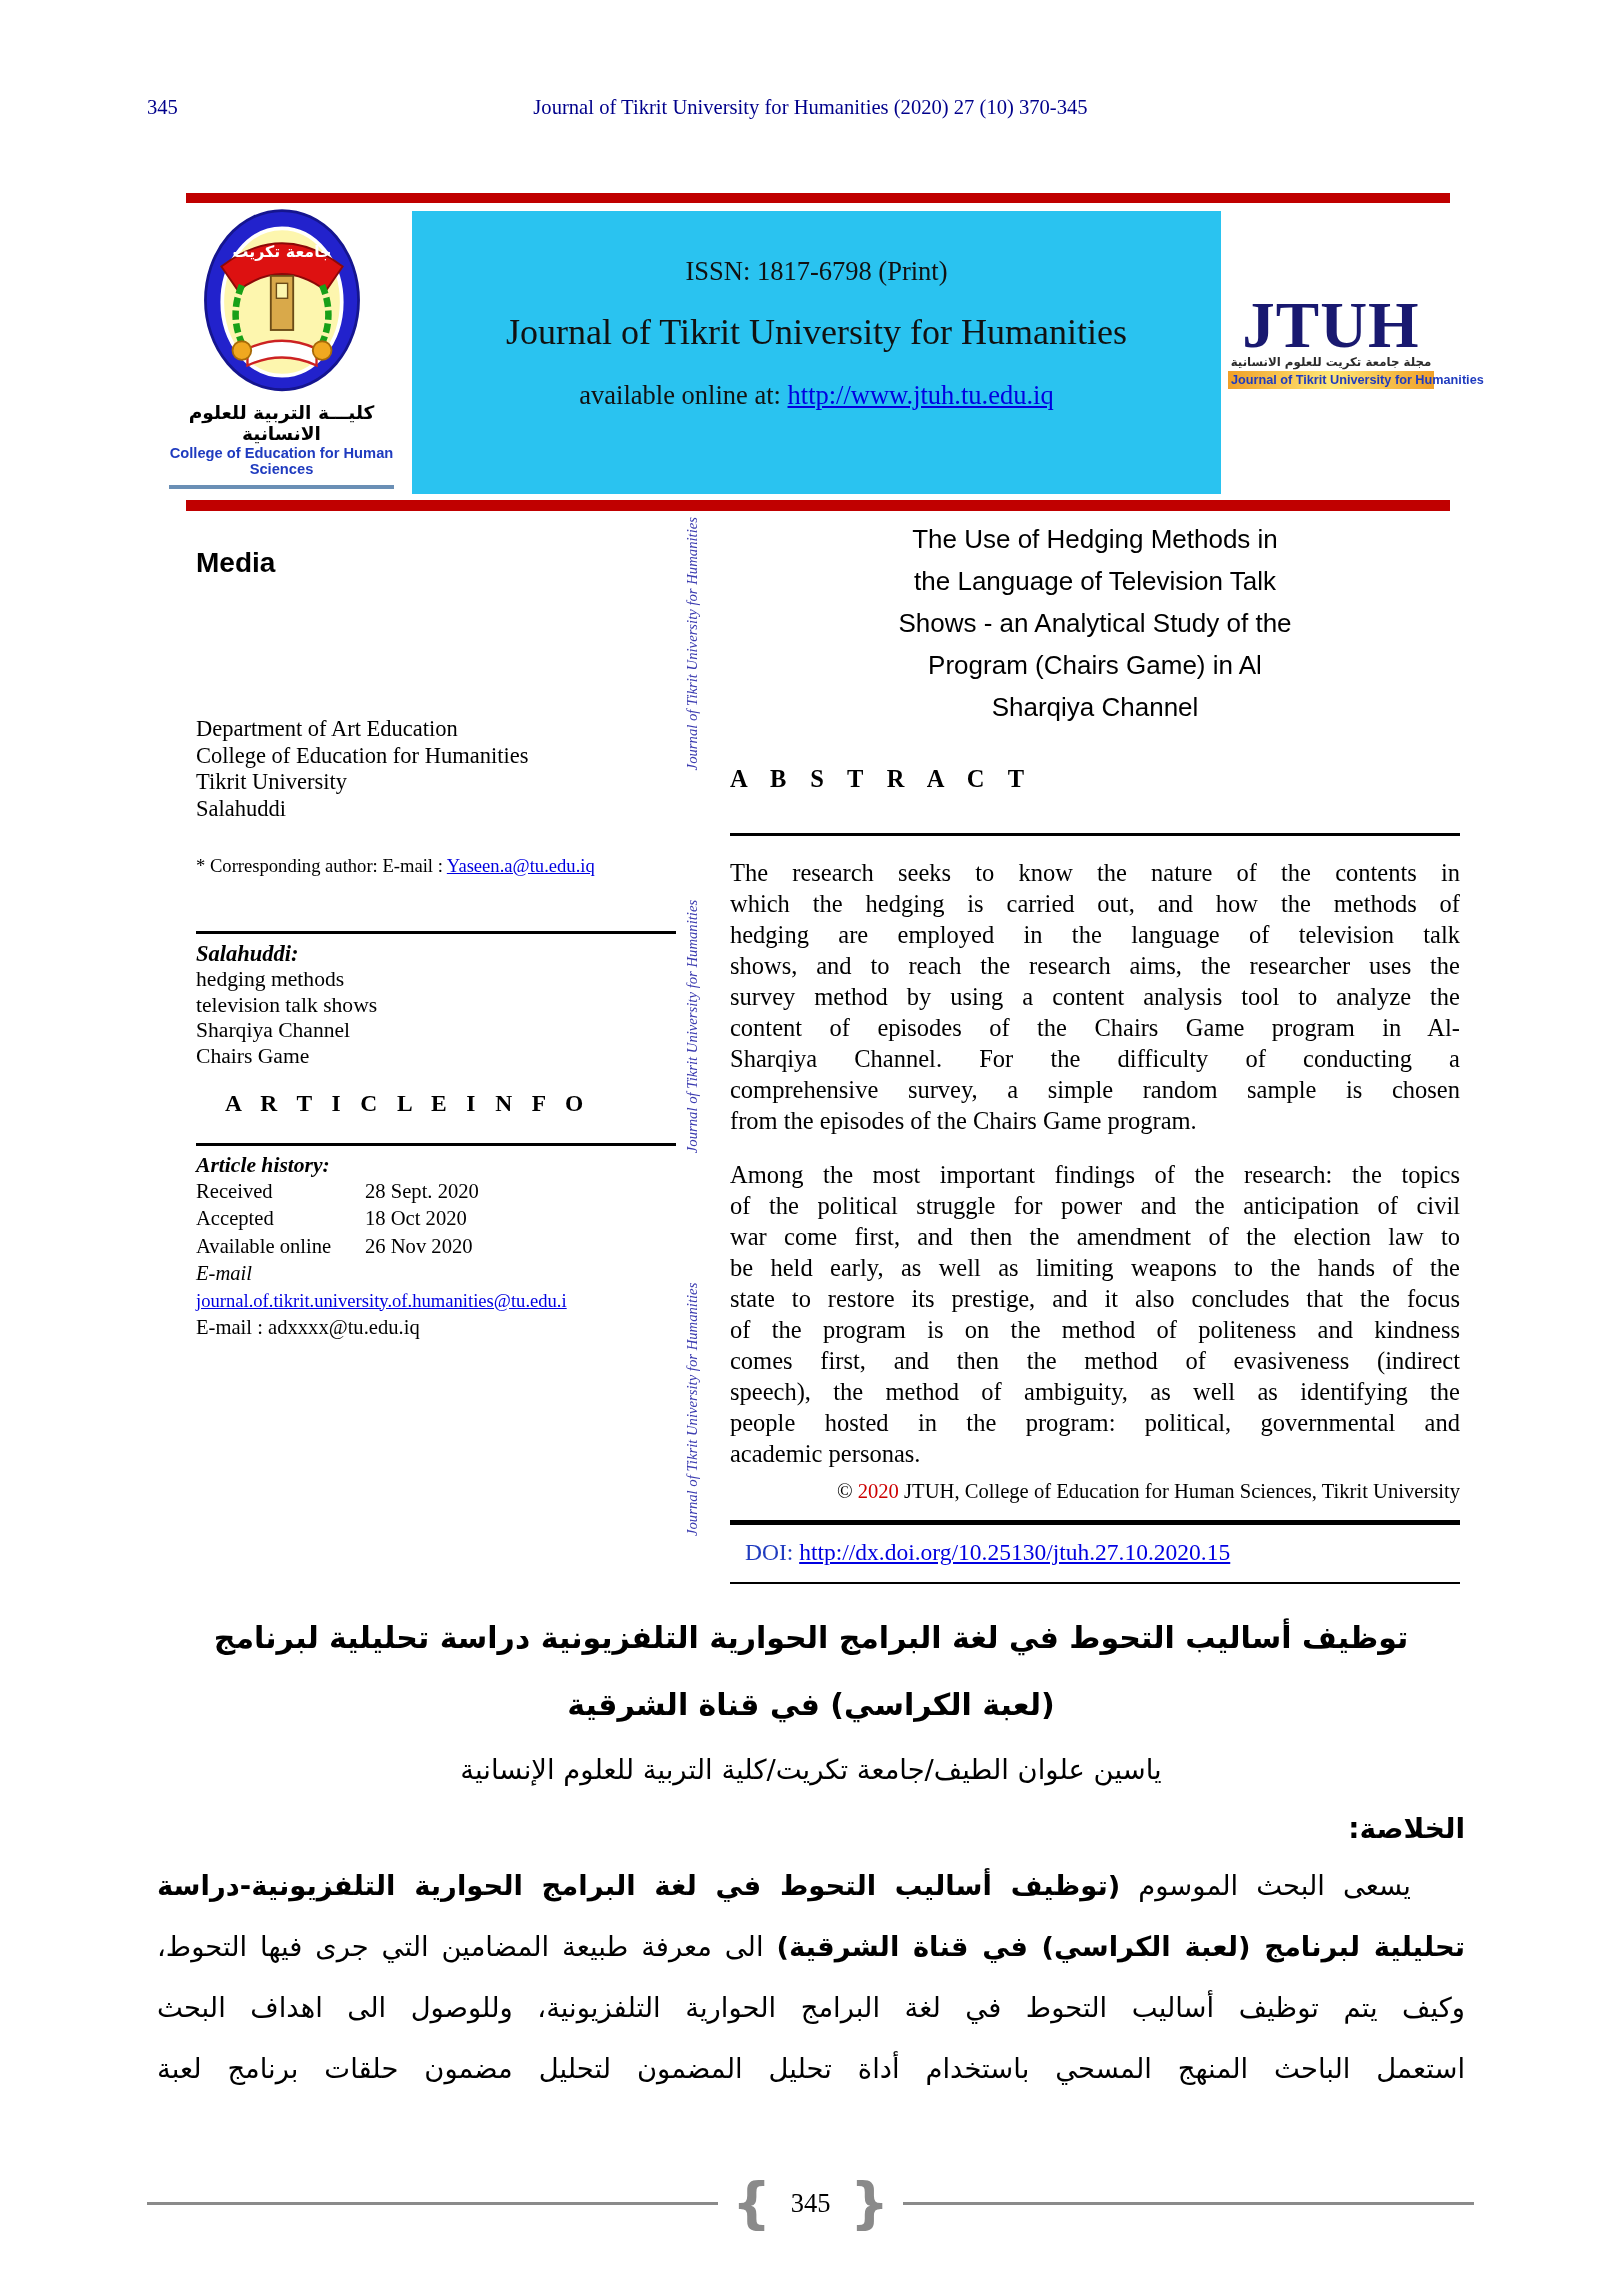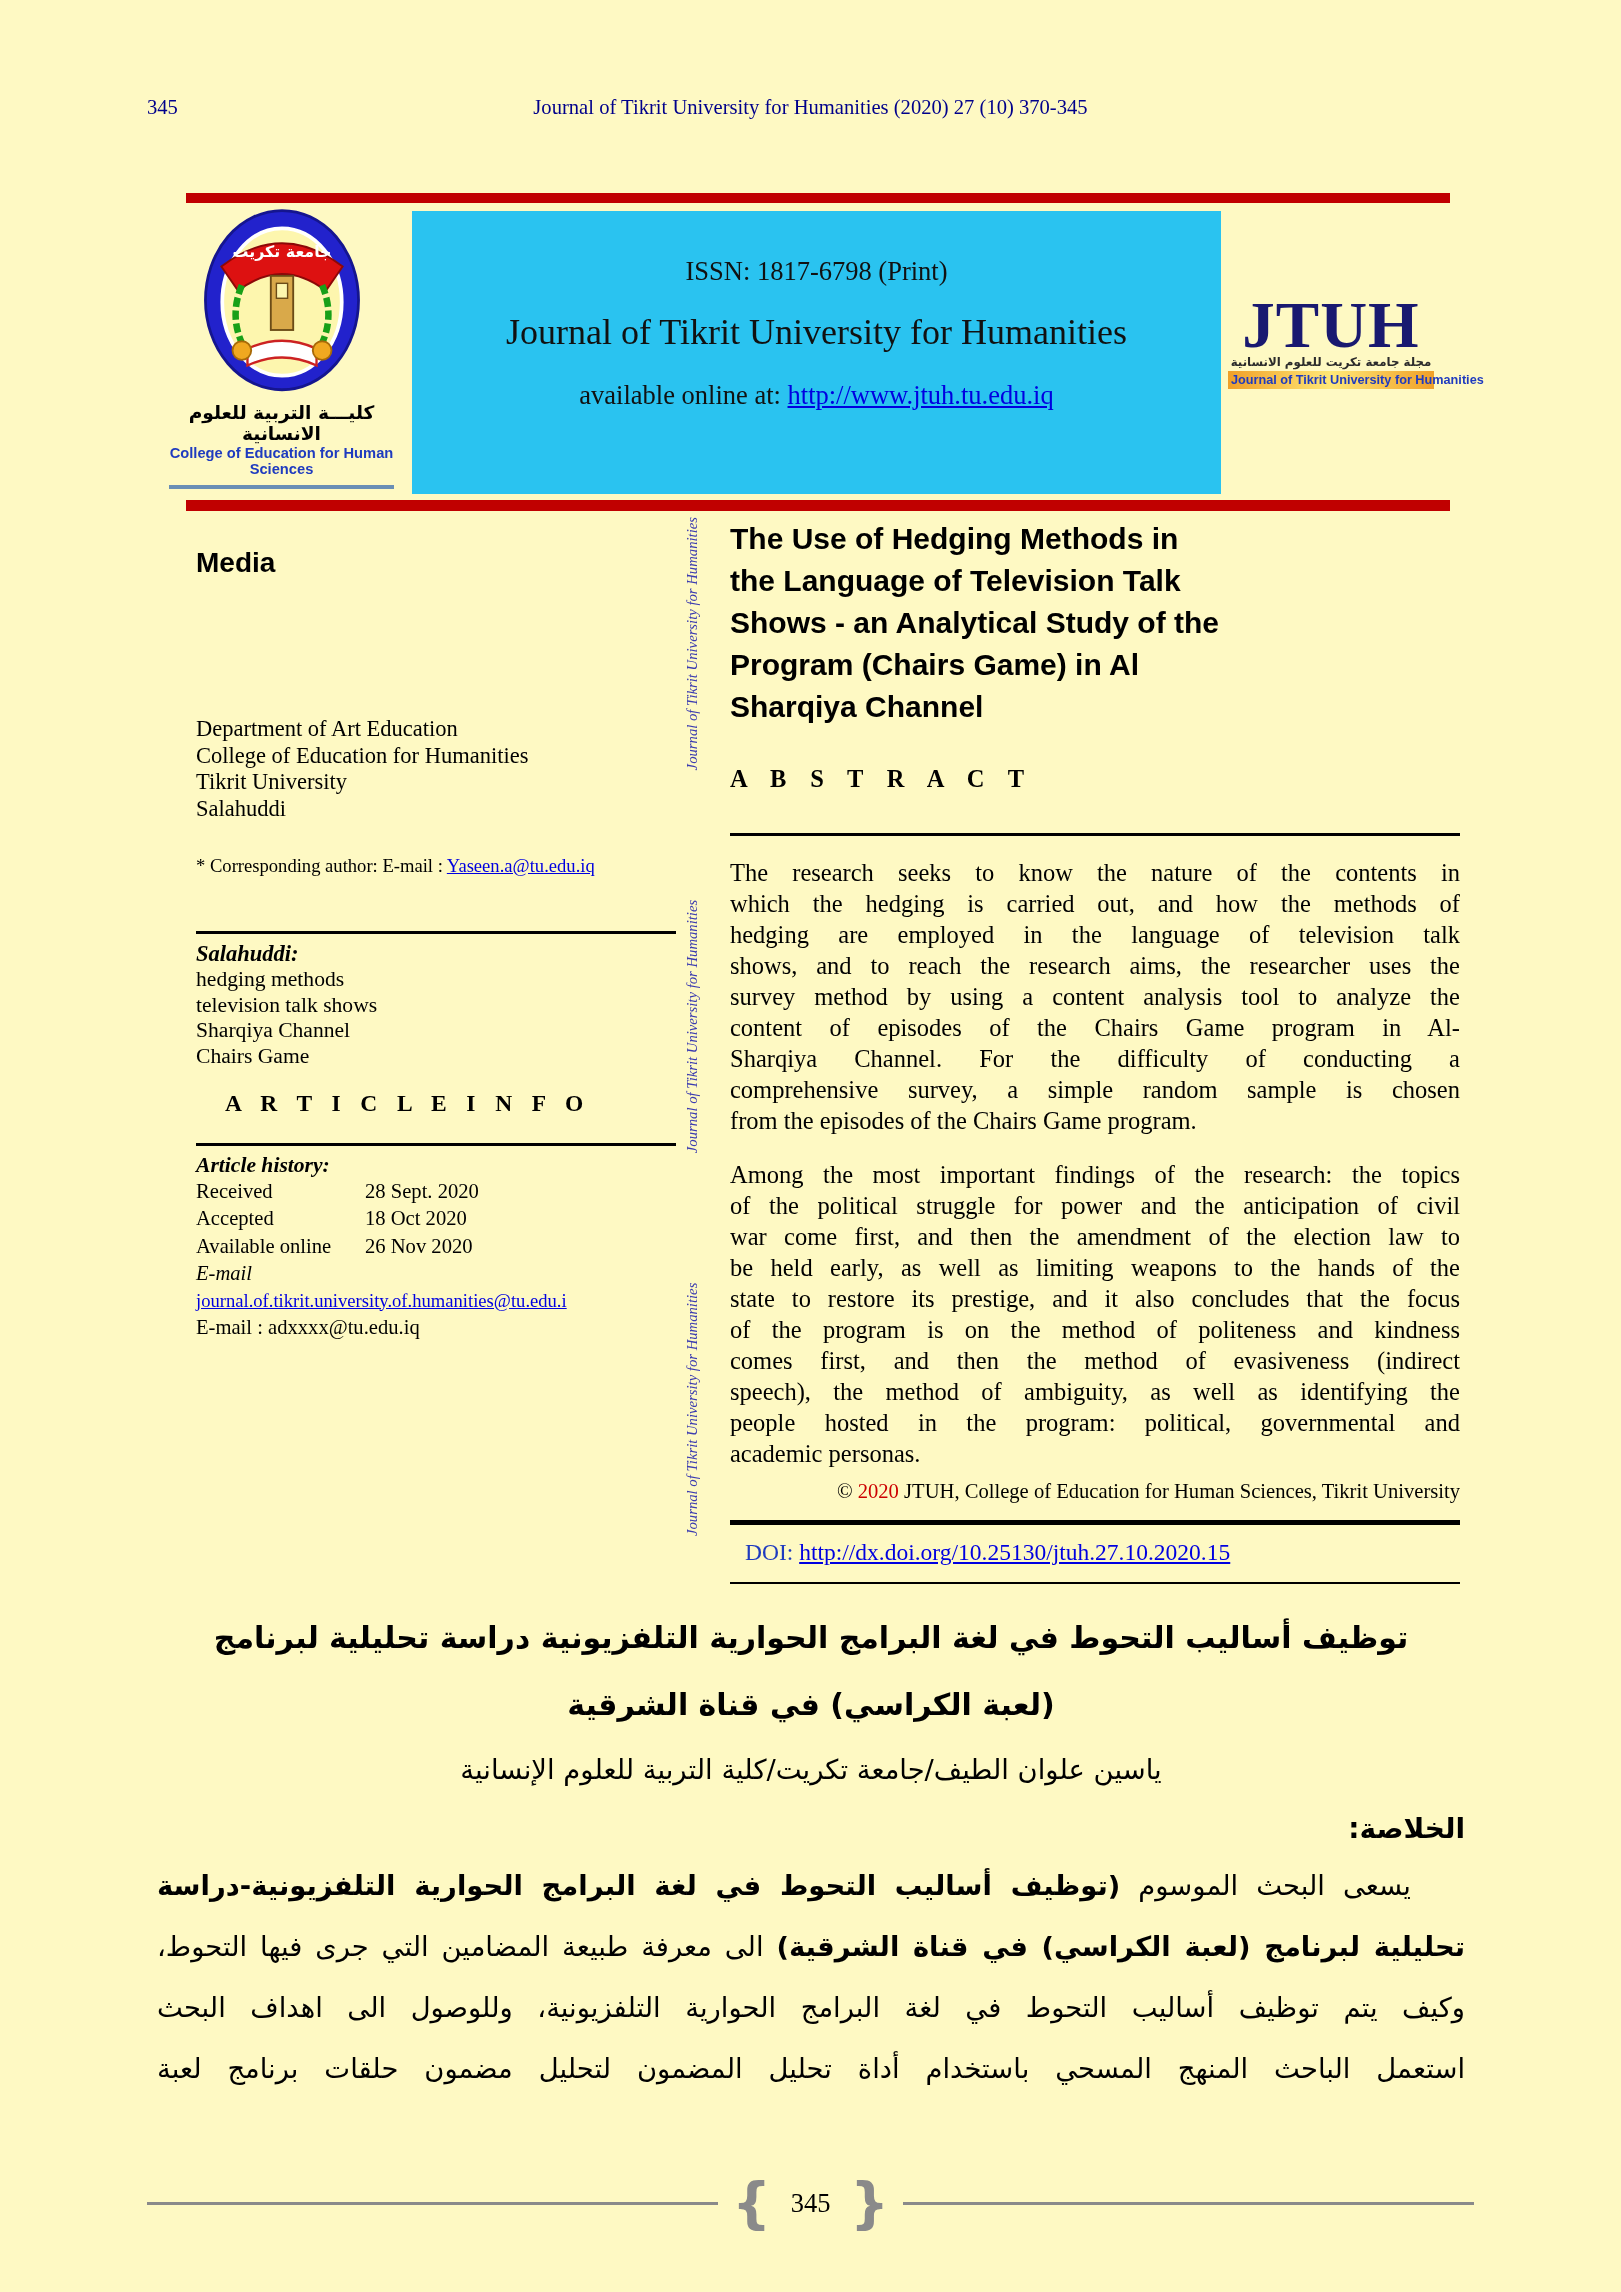--- a/index.html
+++ b/index.html
@@ -1,16 +1,16 @@
 <!DOCTYPE html>
 <html><head>
 <meta charset="utf-8">
 <style>
   html,body{margin:0;padding:0;background:#e8e8e8;}
-  .page{position:relative;width:1621px;height:2293px;background:#fef9c3;overflow:hidden;
+  .page{position:relative;width:1621px;height:2293px;background:#ffffff;overflow:hidden;
         font-family:"Liberation Serif",serif;color:#000;}
   .abs{position:absolute;}
 
   
   .runhead{color:#00008b;font-size:20.6px;}
   
   .redbar{background:#c00000;height:9.8px;}
 
   
   .cyanbox{background:#2ac3f0;text-align:center;}
@@ -46,21 +46,21 @@
   .em-link{font-size:18.6px;line-height:26.5px;}
   .em-alt{font-size:20.6px;line-height:26.5px;}
 
   
   .vstrip{width:25.5px;height:1019px;overflow:visible;}
   .vstrip-inner{position:absolute;left:0;top:1019px;transform:rotate(-90deg);transform-origin:top left;
     width:1019px;white-space:nowrap;font-style:italic;font-size:14.7px;color:#3b3bb0;
     display:flex;justify-content:space-between;}
 
   
-  .r-title{font-family:"Liberation Sans",sans-serif;font-weight:bold;font-size:30px;line-height:42px;text-align:left;}
+  .r-title{font-family:"Liberation Sans",sans-serif;font-weight:normal;font-size:26px;line-height:42px;text-align:center;}
   .abs-head{font-size:24.5px;font-weight:bold;letter-spacing:8.8px;}
   .abstract p.line{margin:0;font-size:24.5px;line-height:31px;text-align:justify;text-align-last:justify;}
   .abstract p.line.last{text-align-last:left;}
   .copyright{font-size:20.6px;text-align:right;}
   .red-year{color:#cc0000;}
   .thickrule{background:#000;height:4.9px;}
   .doi{font-size:23.5px;color:#1f3bbf;}
 
   
   .arabic{direction:rtl;font-family:"DejaVu Sans",sans-serif;}

